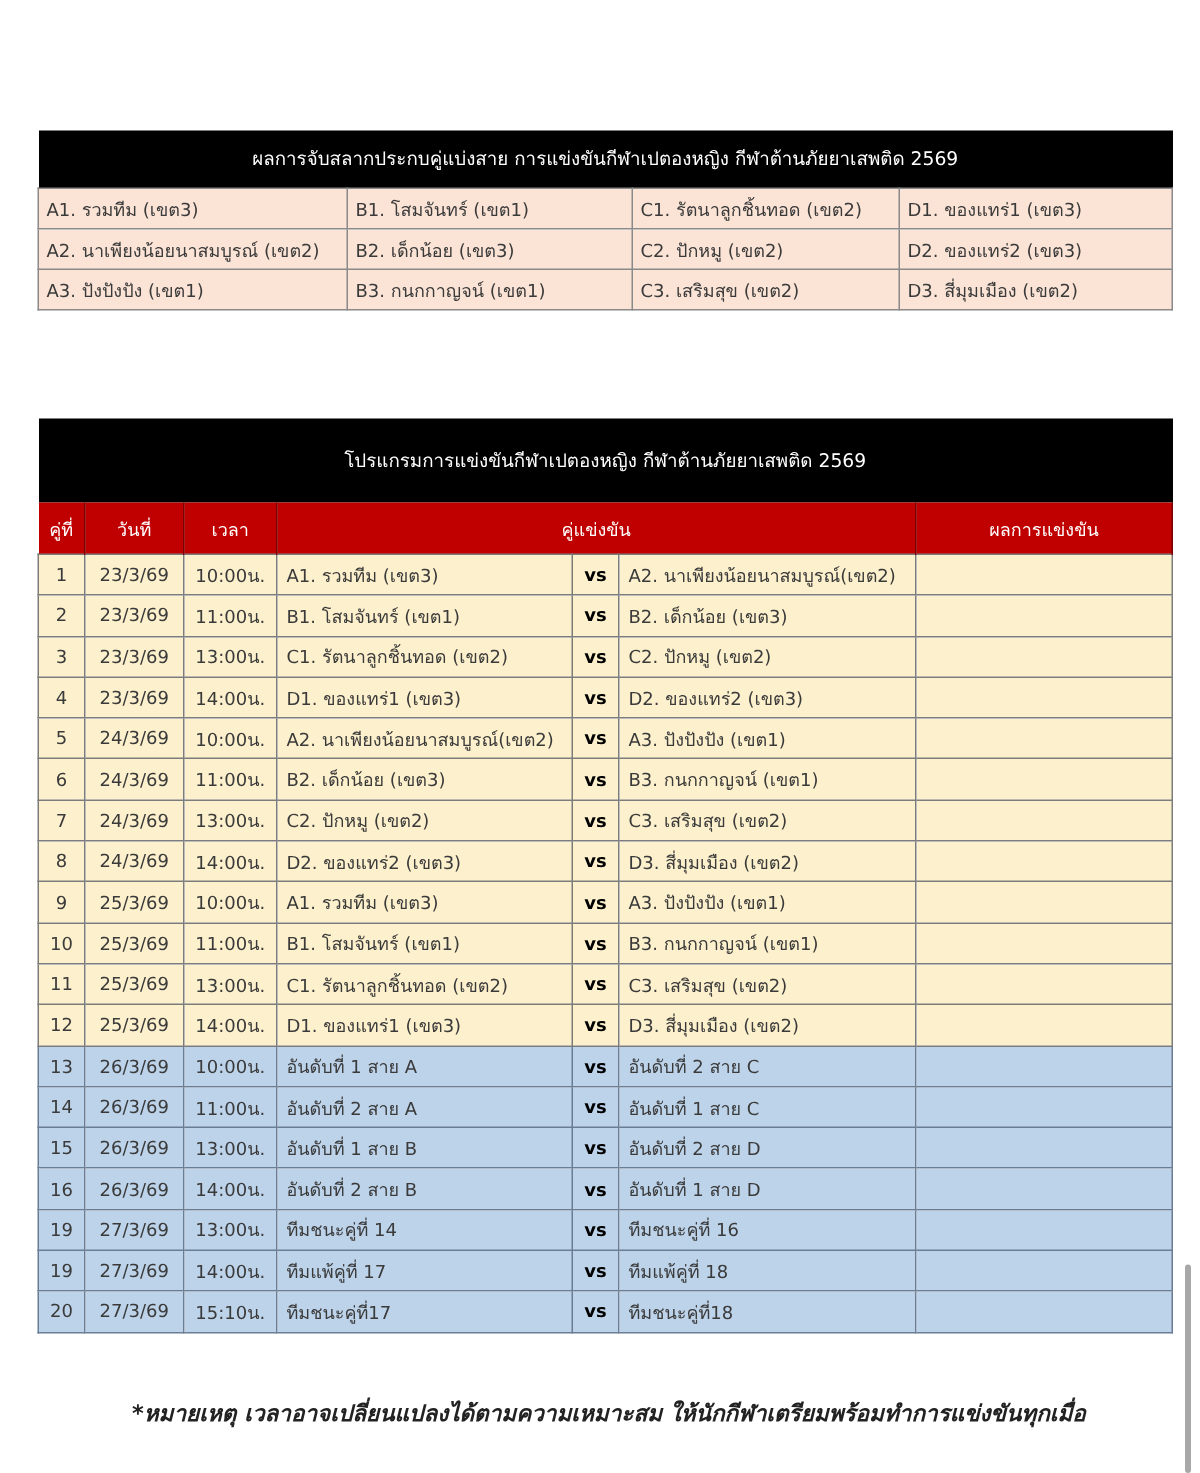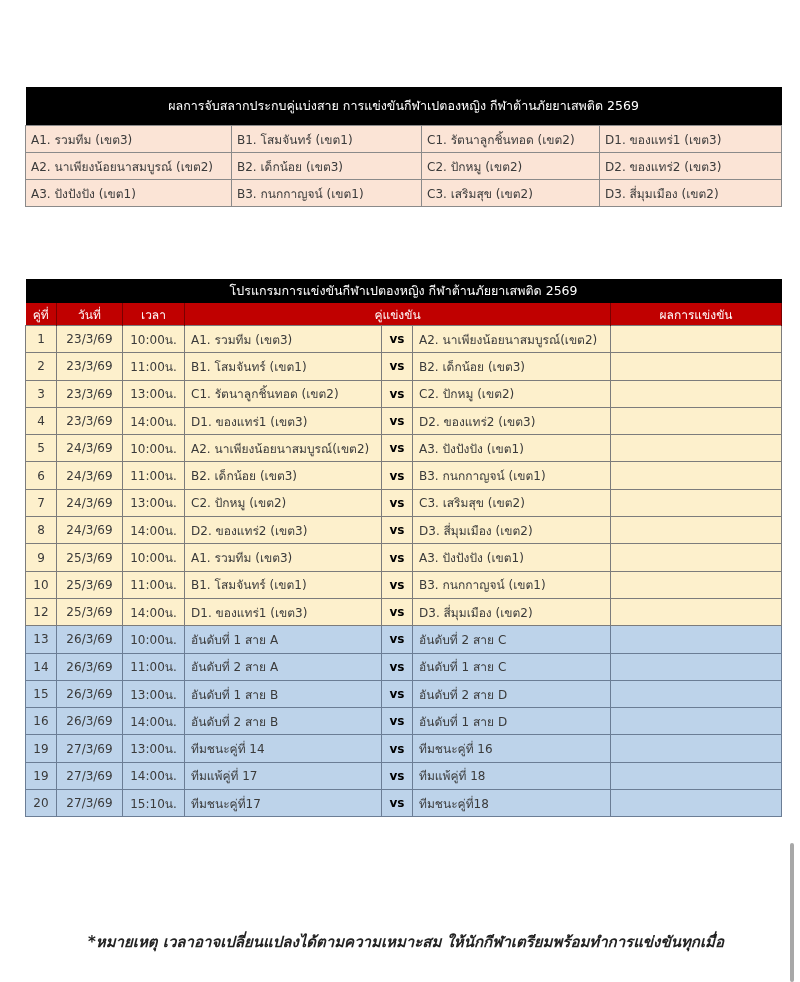--- a/index.html
+++ b/index.html
@@ -13,23 +13,23 @@
              height: 38px; padding: 0; text-align: center; }
   .draw td { background: #fbe4d6; border: 1px solid #8a8a8a; height: 26px;
              font-size: 12px; padding: 0 0 0 5px; color: #3a3a3a; white-space: nowrap; overflow: hidden; }
   .draw col.c1 { width: 206px; } .draw col.c2 { width: 190px; }
   .draw col.c3 { width: 178px; } .draw col.c4 { width: 182px; }
 
   
   .sched { position: absolute; left: 25px; top: 279px; width: 756px;
            border-collapse: collapse; table-layout: fixed; }
   .sched .title th { background: #000; color: #fff; font-weight: normal; font-size: 12.5px;
-                     height: 24px; padding: 0; }
+                     height: 24px; padding: 16px; }
   .sched .head th { background: #c00000; color: #fff; font-weight: normal; font-size: 12px;
-                    height: 22px; padding: 0; border-right: 1px solid #7a0000; text-align: center; }
+                    height: 34px; padding: 0; border-right: 1px solid #7a0000; text-align: center; }
   .sched td { height: 26.3px; font-size: 12px; padding: 0 0 0 6px; color: #3a3a3a;
               border: 1px solid #7c7c7c; white-space: nowrap; overflow: hidden; }
   .sched tr.group td { background: #fdf0cc; }
   .sched tr.knock td { background: #bdd3ea; border-color: #6b7d95; margin-top: 20px; }
   .sched td.num, .sched td.date, .sched td.time { padding: 0; text-align: center; }
   .sched td.vs { padding: 0; text-align: center; color: #000000; font-weight: bold; }
   .sched col.k1 { width: 31px; } .sched col.k2 { width: 66px; } .sched col.k3 { width: 62px; }
   .sched col.k4 { width: 197px; } .sched col.k5 { width: 31px; } .sched col.k6 { width: 198px; }
   .sched col.k7 { width: 171px; }
 
@@ -183,20 +183,29 @@
       <tr class="group">
         <td class="num">10</td>
         <td class="date">25/3/69</td>
         <td class="time">11:00น.</td>
         <td class="home">B1. โสมจันทร์ (เขต1)</td>
         <td class="vs">vs</td>
         <td class="away">B3. กนกกาญจน์ (เขต1)</td>
         <td class="result"></td>
       </tr>
       <tr class="group">
+        <td class="num">11</td>
+        <td class="date">25/3/69</td>
+        <td class="time">13:00น.</td>
+        <td class="home">C1. รัตนาลูกชิ้นทอด (เขต2)</td>
+        <td class="vs">vs</td>
+        <td class="away">C3. เสริมสุข (เขต2)</td>
+        <td class="result"></td>
+      </tr>
+      <tr class="group">
         <td class="num">12</td>
         <td class="date">25/3/69</td>
         <td class="time">14:00น.</td>
         <td class="home">D1. ของแทร่1 (เขต3)</td>
         <td class="vs">vs</td>
         <td class="away">D3. สี่มุมเมือง (เขต2)</td>
         <td class="result"></td>
       </tr>
       <tr class="knock">
         <td class="num">13</td>

